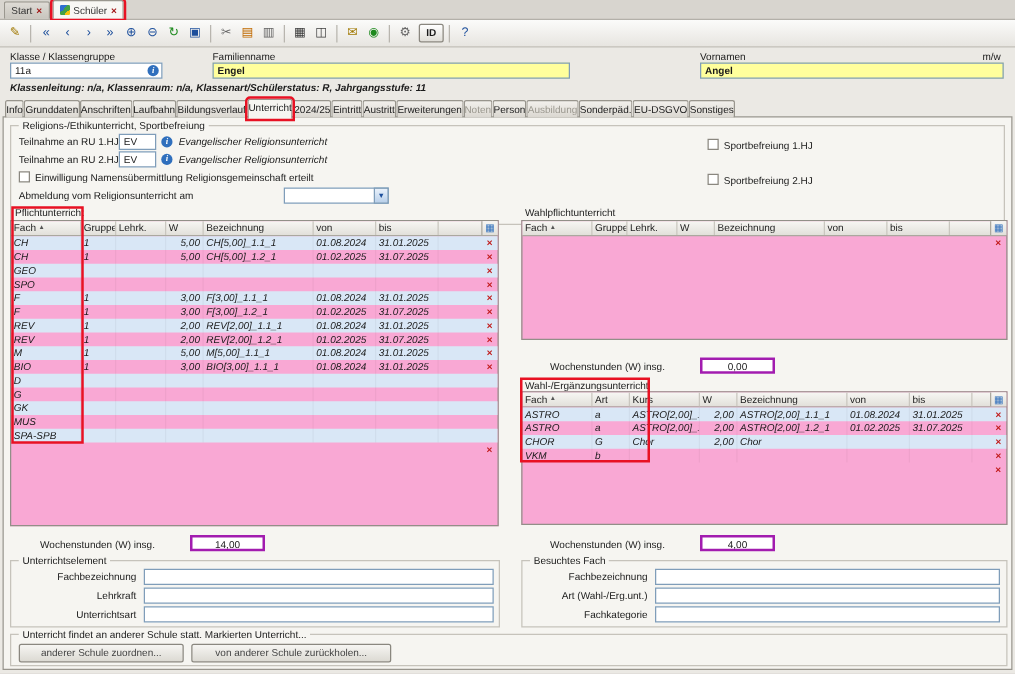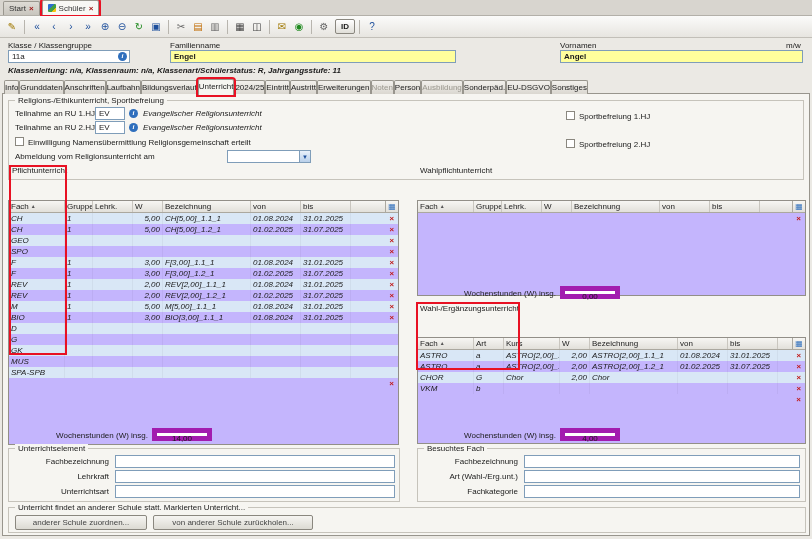--- a/index.html
+++ b/index.html
@@ -53,43 +53,43 @@
   .navtab.active { background:#f6f5f1; padding-bottom:4px; margin-bottom:-1px; position:relative; z-index:3;
                    outline:2px solid #e81123; }
   .navtab.disabled { color:#9b988f; }
   .mainpanel { position:absolute; left:2px; top:93px; width:808px; height:443px;
                background:#f6f5f1; border:1px solid #98958d; }
   
   .gbox { position:absolute; border:1px solid #c6c3bb; }
   .gtitle { position:absolute; top:-5px; left:6px; background:#f6f5f1; padding:0 3px; white-space:nowrap; }
   
   .tbl-label { position:absolute; white-space:nowrap; }
-  .grid { position:absolute; background:#c4b5fd; border:1px solid #928f88;margin-top:24px; }
+  .grid { position:absolute; background:#f9a8d4; border:1px solid #928f88; }
   .ghead { display:flex; height:12px; background:linear-gradient(#f7f6f3,#e2e0da);
            border-bottom:1px solid #aba89f; position:relative; }
   .hc { border-right:1px solid #c9c6bf; padding:0 2px; line-height:11px; color:#222;
         display:flex; align-items:center; gap:2px; overflow:hidden; white-space:nowrap; flex-shrink:0; }
   .hc .sort { font-size:5px; color:#555; }
   .corner { position:absolute; right:0; top:0; width:13px; height:11px; border-left:1px solid #aba89f;
             text-align:center; line-height:11px; color:#2f6fbd; font-size:8px;
             background:linear-gradient(#f7f6f3,#e2e0da); }
   .gbody { position:relative;font-style:italic; }
   .grow { display:flex; height:11px; line-height:11px; }
   .grow.even { background:#d9e7f6; }
   .grow .c { padding:0 2px; overflow:hidden; white-space:nowrap; flex-shrink:0;
              border-right:1px solid rgba(0,0,0,0.04); }
   .w-fach{width:56px} .w-grp{width:28px} .w-lehrk{width:40px} .w-w{width:30px; text-align:right}
   .w-bez{width:88px} .w-von{width:50px} .w-bis{width:50px} .w-art{width:30px} .w-kurs{width:56px}
   .c-x { margin-left:auto; width:13px; text-align:center; color:#c11a1a; font-weight:bold;
          border-right:none !important; }
   .newx { position:absolute; right:0; width:13px; height:11px; line-height:11px; text-align:center;
           color:#c11a1a; font-weight:bold; }
-  .sumlbl { position:absolute; width:140px; text-align:right; white-space:nowrap; }
+  .sumlbl { position:absolute; width:140px; text-align:center; white-space:nowrap; }
   .sumfield { position:absolute; width:60px; height:13px; line-height:11px; background:#fff;
-              border:5px solid #a21caf; text-align:center; }
+              border:2px solid #a21caf; text-align:center; }
   
   .btn { position:absolute; height:15px; line-height:13px; text-align:center; padding:0 5px;
          background:linear-gradient(#f6f5f2,#dcdad3); border:1px solid #8a877f; border-radius:2px;
          color:#444; white-space:nowrap; }
   .anno { position:absolute; border:2px solid #e81123; z-index:40; pointer-events:none; }
 </style>
 </head>
 <body>
 
 <div class="window">

